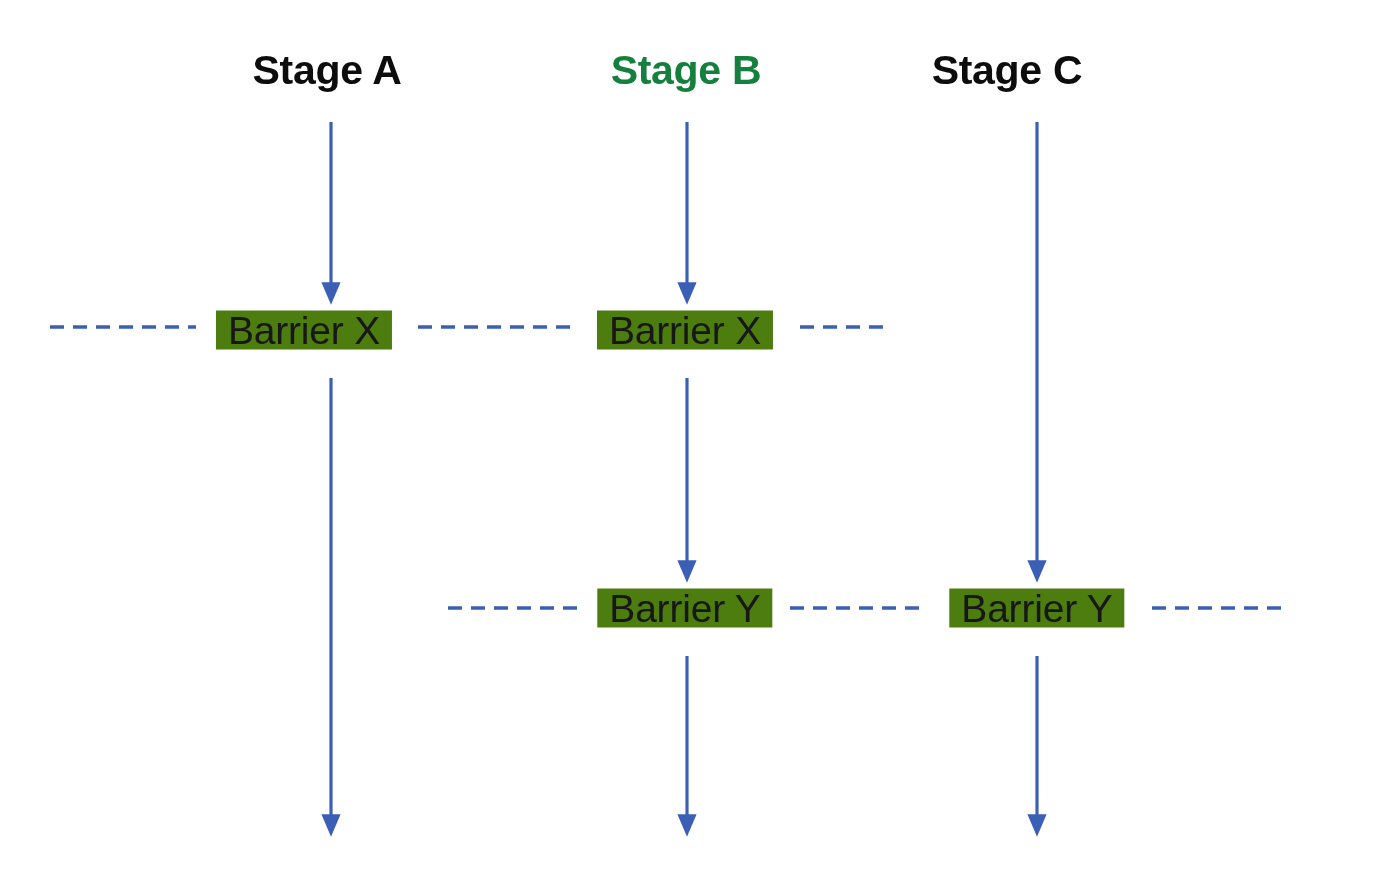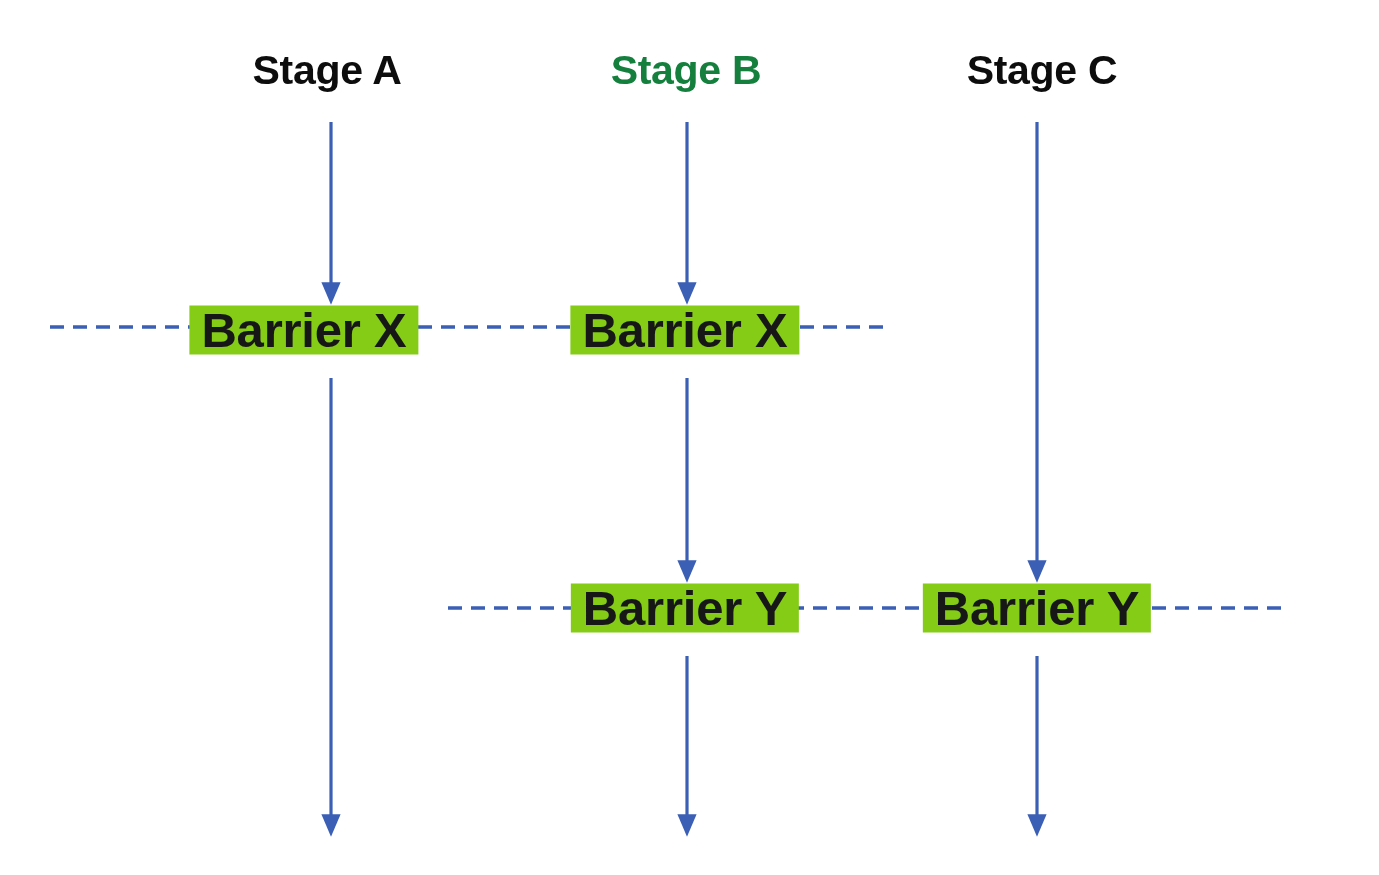--- a/index.html
+++ b/index.html
@@ -33,27 +33,27 @@
     font-size: 41px;
     line-height: 1;
     color: #0d0d0d;
     white-space: nowrap;
     transform: translateX(-50%);
     letter-spacing: -0.3px;
   }
   .barrier-label {
     position: absolute;
     font-family: "Liberation Sans", sans-serif;
-    font-weight: bold;
-    font-size: 49px;
+    font-weight: normal;
+    font-size: 39px;
     line-height: 1;
     color: #171717;
     white-space: nowrap;
     transform: translate(-50%, -50%);
-    background: #84cc16;
+    background: #4d7c0f;
     padding: 0 12px;
     letter-spacing: -0.2px;
   }
 </style>
 </head>
 <body>
 
 <div id="diagram-root" style="background: rgb(255, 255, 255);">
 
   <svg id="diagram-svg" viewBox="0 0 1379 875" xmlns="http://www.w3.org/2000/svg">
@@ -77,21 +77,21 @@
         <line x1="800" y1="327" x2="890" y2="327" stroke="#3B5FB4" stroke-width="3.4" stroke-dasharray="14 9" stroke-linecap="butt"></line>
         <line x1="448" y1="608" x2="578" y2="608" stroke="#3B5FB4" stroke-width="3.4" stroke-dasharray="14 9" stroke-linecap="butt"></line>
         <line x1="790" y1="608" x2="920" y2="608" stroke="#3B5FB4" stroke-width="3.4" stroke-dasharray="14 9" stroke-linecap="butt"></line>
         <line x1="1152" y1="608" x2="1282" y2="608" stroke="#3B5FB4" stroke-width="3.4" stroke-dasharray="14 9" stroke-linecap="butt"></line>
       </g>
   </svg>
 
   <div id="title-layer">
       <div class="stage-title" style="left: 327px; top: 50px; color: rgb(13, 13, 13);">Stage A</div>
       <div class="stage-title" style="left: 686px; top: 50px; color: #15803d;">Stage B</div>
-      <div class="stage-title" style="left: 1007px; top: 50px; color: rgb(13, 13, 13); margin-left: 35px;">Stage C</div>
+      <div class="stage-title" style="left: 1007px; top: 50px; color: rgb(13, 13, 13);">Stage C</div>
     </div>
   <div id="label-layer">
       <div class="barrier-label" style="left: 304px; top: 330px; color: rgb(23, 23, 23);">Barrier X</div>
       <div class="barrier-label" style="left: 685px; top: 330px; color: rgb(23, 23, 23);">Barrier X</div>
       <div class="barrier-label" style="left: 685px; top: 608px; color: rgb(23, 23, 23);">Barrier Y</div>
       <div class="barrier-label" style="left: 1037px; top: 608px; color: rgb(23, 23, 23);">Barrier Y</div>
     </div>
 
 </div>
 

